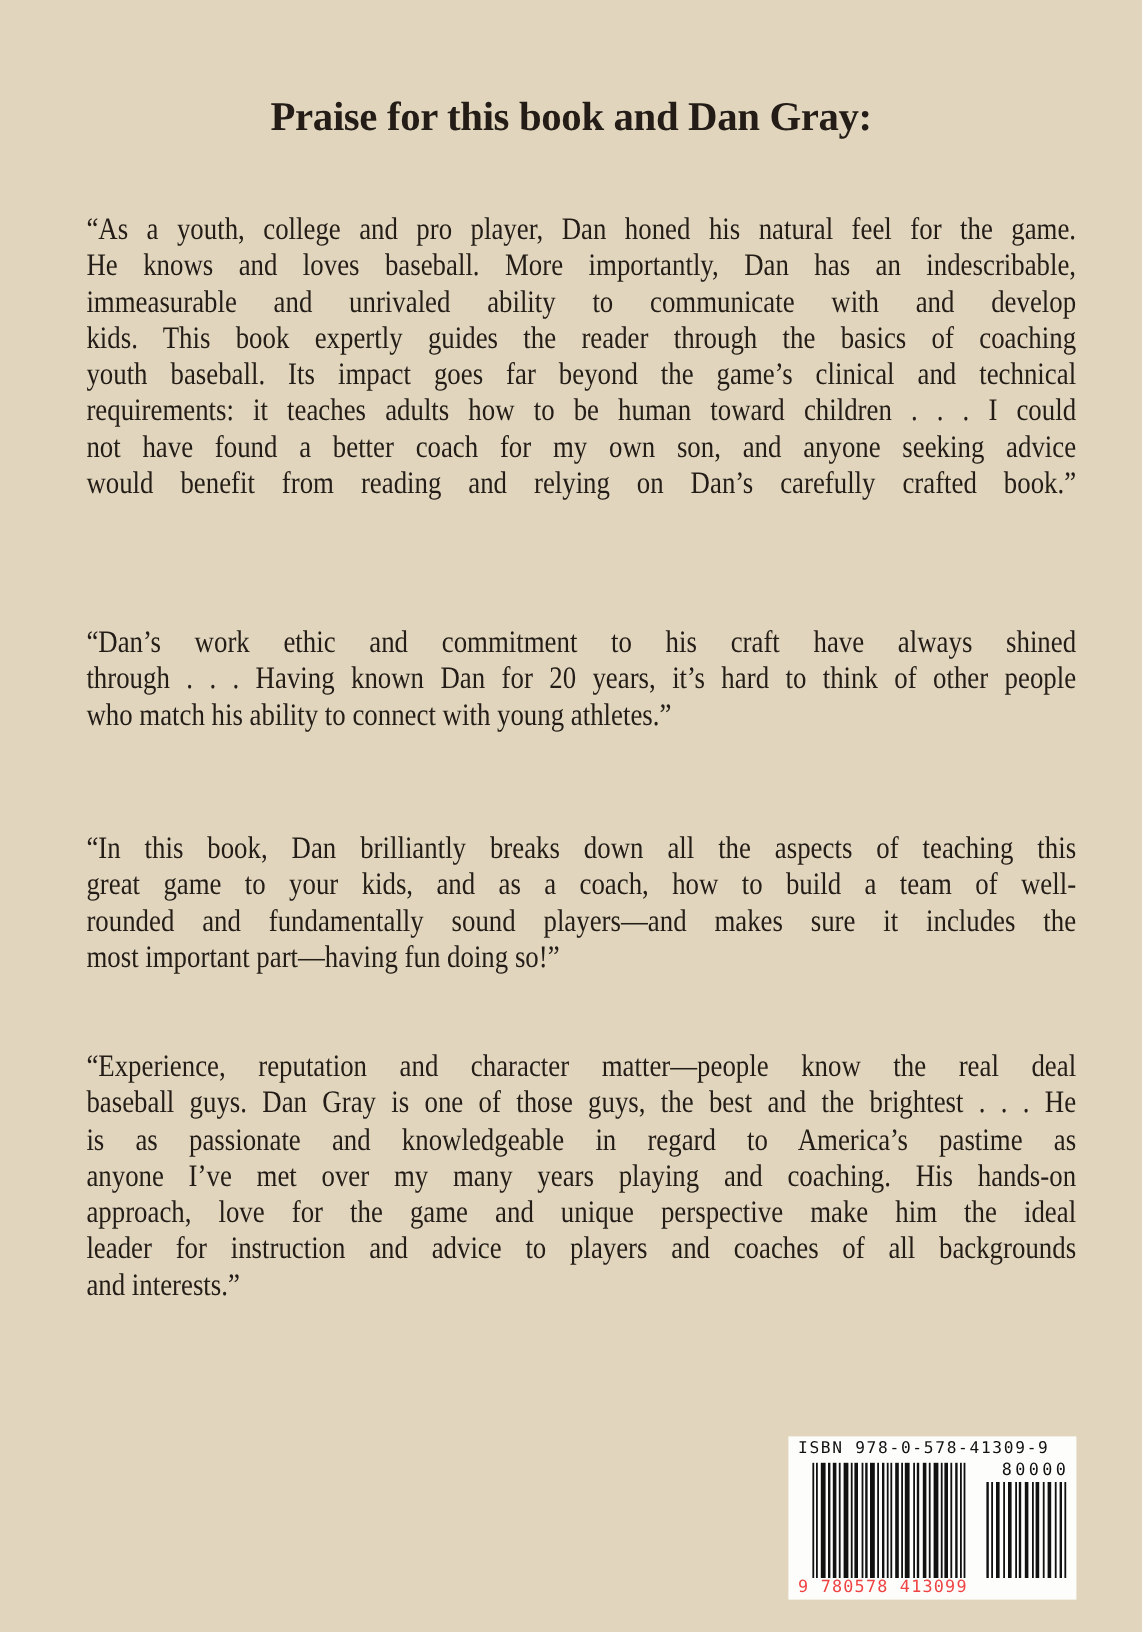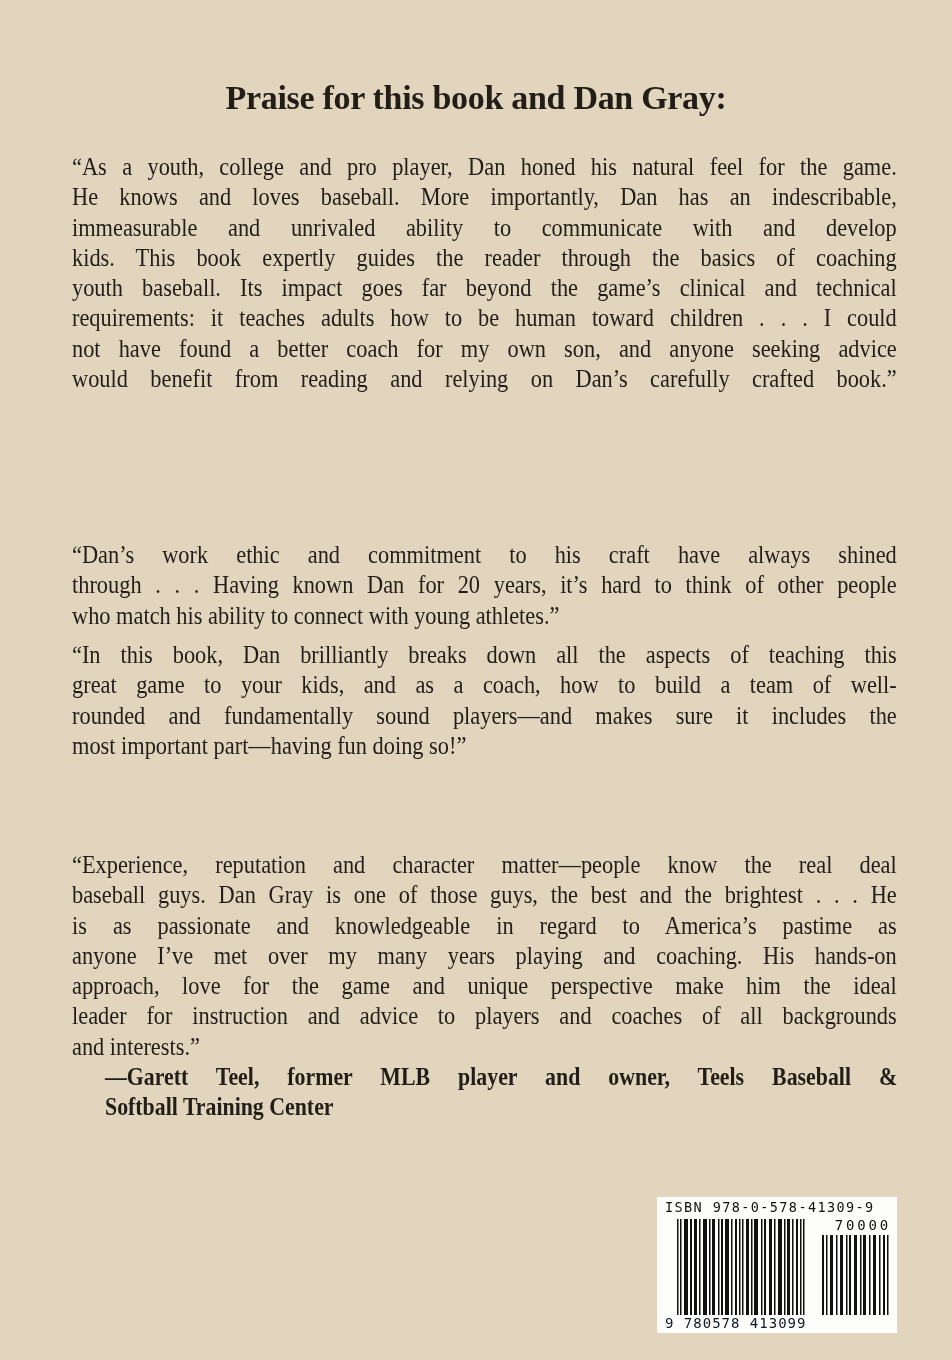--- a/index.html
+++ b/index.html
@@ -8,21 +8,21 @@
     background: #e1d6bd;
     color: #231c17;
     font-family: "Liberation Serif", "DejaVu Serif", serif;
     position: relative;
   }
   .title {
     position: absolute; left: 0; width: 952px; top: 76px;
     text-align: center; font-weight: bold; font-size: 34px; line-height: 44px;
     letter-spacing: -0.3px;
   }
-  .block { position: absolute; left: 72px; width: 825px; }
+  .block { position: absolute; left: 72px; width: 825px; margin-top: 24px; }
   .line {
     display: block; height: 30.3px; line-height: 30.3px;
     font-size: 26px; white-space: nowrap;
     transform-origin: left center;
   }
   .line-inner {
     display: inline-block; text-align: justify; text-align-last: justify;
     white-space: normal; width: 100%;
   }
   .quote .line-inner { }
@@ -36,21 +36,21 @@
   .isbn-text {
     position: absolute; left: 8px; top: 2px; font-family: "DejaVu Sans Mono", monospace;
     font-size: 13.5px; letter-spacing: 1.4px; color: #111;
   }
   .price-text {
     position: absolute; right: 6px; top: 20px; font-family: "DejaVu Sans Mono", monospace;
     font-size: 14px; letter-spacing: 2.8px; color: #111;
   }
   .ean-text {
     position: absolute; left: 8px; top: 118px; font-family: "DejaVu Sans Mono", monospace;
-    font-size: 14px; color: #0f172a; letter-spacing: 1px; background: #fdfdfb;
+    font-size: 14px; color: #ef4444; letter-spacing: 1px; background: #fdfdfb;
   }
   .bars { position: absolute; }
 </style>
 </head>
 <body>
 
 <div class="title">Praise for this book and Dan Gray:</div>
 
 <div class="block" style="top:152px;">
   <div class="quote">
@@ -58,56 +58,52 @@
     <span class="line" style="transform:scaleX(0.86);width:959px;"><span class="line-inner">He knows and loves baseball. More importantly, Dan has an indescribable,</span></span>
     <span class="line" style="transform:scaleX(0.86);width:959px;"><span class="line-inner">immeasurable and unrivaled ability to communicate with and develop</span></span>
     <span class="line" style="transform:scaleX(0.86);width:959px;"><span class="line-inner">kids. This book expertly guides the reader through the basics of coaching</span></span>
     <span class="line" style="transform:scaleX(0.86);width:959px;"><span class="line-inner">youth baseball. Its impact goes far beyond the game’s clinical and technical</span></span>
     <span class="line" style="transform:scaleX(0.86);width:959px;"><span class="line-inner">requirements: it teaches adults how to be human toward children . . . I could</span></span>
     <span class="line" style="transform:scaleX(0.86);width:959px;"><span class="line-inner">not have found a better coach for my own son, and anyone seeking advice</span></span>
     <span class="line" style="transform:scaleX(0.86);width:959px;"><span class="line-inner">would benefit from reading and relying on Dan’s carefully crafted book.”</span></span>
   </div>
 </div>
 
-<div class="block" style="top:540px;">
+<div class="block" style="top:496px;">
   <div class="quote">
     <span class="line" style="transform:scaleX(0.86);width:959px;"><span class="line-inner">“Dan’s work ethic and commitment to his craft have always shined</span></span>
     <span class="line" style="transform:scaleX(0.86);width:959px;"><span class="line-inner">through . . . Having known Dan for 20 years, it’s hard to think of other people</span></span>
     <span class="line last" style="transform:scaleX(0.86);width:959px;"><span class="line-inner">who match his ability to connect with young athletes.”</span></span>
   </div>
 </div>
 
-<div class="block" style="top:640px;">
+<div class="block" style="top:668px;">
   <div class="quote">
     <span class="line" style="transform:scaleX(0.86);width:959px;"><span class="line-inner">“In this book, Dan brilliantly breaks down all the aspects of teaching this</span></span>
     <span class="line" style="transform:scaleX(0.86);width:959px;"><span class="line-inner">great game to your kids, and as a coach, how to build a team of well-</span></span>
     <span class="line" style="transform:scaleX(0.86);width:959px;"><span class="line-inner">rounded and fundamentally sound players—and makes sure it includes the</span></span>
     <span class="line last" style="transform:scaleX(0.86);width:959px;"><span class="line-inner">most important part—having fun doing so!”</span></span>
   </div>
 </div>
 
 <div class="block" style="top:850px;">
   <div class="quote">
     <span class="line" style="transform:scaleX(0.86);width:959px;"><span class="line-inner">“Experience, reputation and character matter—people know the real deal</span></span>
     <span class="line" style="transform:scaleX(0.86);width:959px;"><span class="line-inner">baseball guys. Dan Gray is one of those guys, the best and the brightest . . . He</span></span>
     <span class="line" style="transform:scaleX(0.86);width:959px;"><span class="line-inner">is as passionate and knowledgeable in regard to America’s pastime as</span></span>
     <span class="line" style="transform:scaleX(0.86);width:959px;"><span class="line-inner">anyone I’ve met over my many years playing and coaching. His hands-on</span></span>
     <span class="line" style="transform:scaleX(0.86);width:959px;"><span class="line-inner">approach, love for the game and unique perspective make him the ideal</span></span>
     <span class="line" style="transform:scaleX(0.86);width:959px;"><span class="line-inner">leader for instruction and advice to players and coaches of all backgrounds</span></span>
     <span class="line last" style="transform:scaleX(0.86);width:959px;"><span class="line-inner">and interests.”</span></span>
   </div>
-  <div class="attr">
-    <span class="line" style="transform:scaleX(0.84);width:943px;"><span class="line-inner">—Garett Teel, former MLB player and owner, Teels Baseball &amp;</span></span>
-    <span class="line last" style="transform:scaleX(0.84);width:943px;"><span class="line-inner">Softball Training Center</span></span>
-  </div>
 </div>
 
 <div class="barcode">
   <div class="isbn-text">ISBN 978-0-578-41309-9</div>
-  <div class="price-text">70000</div>
+  <div class="price-text">80000</div>
   <svg class="bars" width="240" height="136" viewBox="0 0 240 136" style="left:0;top:0;">
     <g fill="#111">
 
       <rect x="20" y="22" width="1.5" height="106"></rect>
       <rect x="23" y="22" width="1.5" height="106"></rect>
       <rect x="27" y="22" width="4" height="96"></rect>
       <rect x="33" y="22" width="2" height="96"></rect>
       <rect x="37" y="22" width="3" height="96"></rect>
       <rect x="42" y="22" width="1.5" height="96"></rect>
       <rect x="46" y="22" width="4" height="96"></rect>

